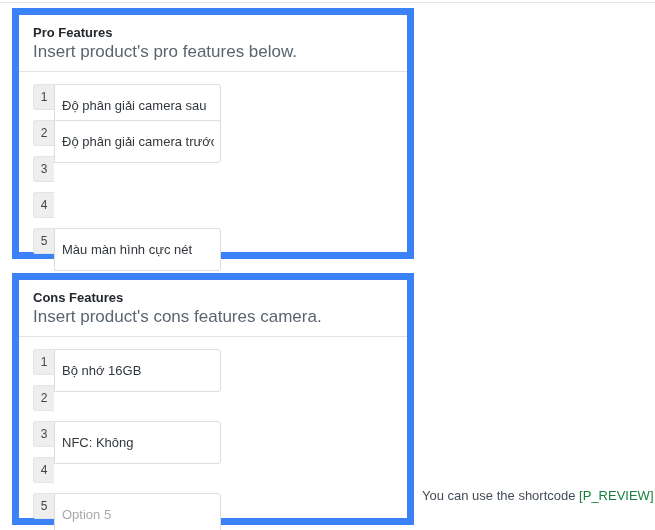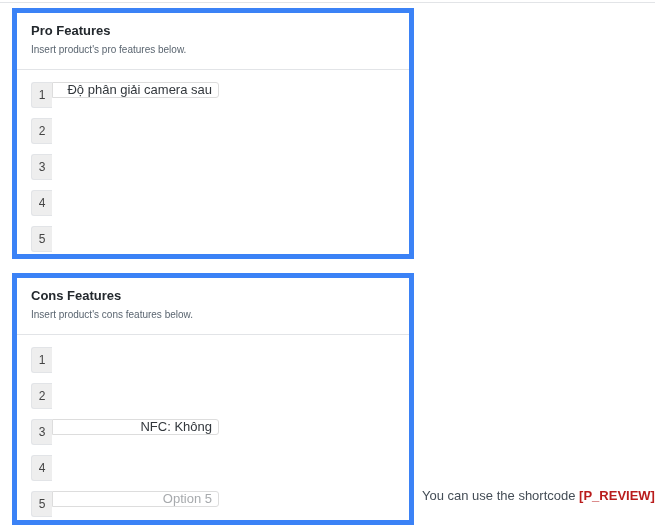--- a/index.html
+++ b/index.html
@@ -26,40 +26,40 @@
     height: 1px;
     background: #e2e4e7;
   }
 
   
   .panel {
     position: absolute;
     left: 12px;
     width: 402px;
     background: #ffffff;
-    border: 5px solid #3b82f6;
+    border: 7px solid #3b82f6;
     box-sizing: border-box;
   }
   .panel-pro  { top: 8px;   height: 251px; }
   .panel-cons { top: 273px; height: 252px; }
 
   .panel-header {
     padding: 10px 14px 11px 14px;
     border-bottom: 1px solid #e2e4e7;
     box-sizing: border-box;
   }
   .panel-title {
     font-size: 13px;
     font-weight: bold;
     color: #23282d;
     line-height: 16px;
     margin: 0 0 2px 0;
   }
   .panel-subtitle {
-    font-size: 10px;
+    font-size: 17px;
     font-weight: normal;
     color: #5a6570;
     line-height: 17px;
     margin: 0;
   }
 
   .panel-body {
     padding: 12px 14px 14px 14px;
     box-sizing: border-box;
   }
@@ -85,93 +85,95 @@
     line-height: 24px;
     text-align: center;
     box-sizing: border-box;
     -webkit-user-select: none;
     user-select: none;
   }
 
   .row-input {
     width: 167px;
     min-width: 167px;
-    height: 16px;
+    height: 43px;
     box-sizing: border-box;
     border: 1px solid #dddddd;
     border-radius: 0 3px 3px 0;
     background: #ffffff;
     padding: 0 6px 0 7px;
     font-family: "Liberation Sans", "DejaVu Sans", sans-serif;
     font-size: 13px;
     color: #32373c;
     line-height: 24px;
     outline: none;
-    text-align: right;
   }
   .row-input::placeholder { color: #a7aaad; opacity: 1; }
   .row-input::-moz-placeholder { color: #a7aaad; opacity: 1; }
 
   
   .shortcode-note {
     position: absolute;
     left: 422px;
     top: 487px;
     font-size: 13px;
     line-height: 18px;
     color: #444d56;
     white-space: nowrap;
   }
-  .shortcode-note b { font-weight: bold; color: #b91c1c; }
+  .shortcode-note b { font-weight: normal; color: #15803d; }
 </style>
 </head>
 <body>
 
 <div class="top-rule"></div>
 
 <div class="panel panel-pro">
   <div class="panel-header">
     <div class="panel-title">Pro Features</div>
     <div class="panel-subtitle">Insert product's pro features below.</div>
   </div>
   <div class="panel-body">
 
     <div class="feature-row">
       <div class="row-index">1</div>
       <input class="row-input" type="text" value="Độ phân giải camera sau" style="">
     </div>
 
     <div class="feature-row">
       <div class="row-index">2</div>
+      <input class="row-input" type="text" value="Độ phân giải camera trước" style="">
     </div>
 
     <div class="feature-row">
       <div class="row-index">3</div>
     </div>
 
     <div class="feature-row">
       <div class="row-index">4</div>
     </div>
 
     <div class="feature-row">
       <div class="row-index">5</div>
+      <input class="row-input" type="text" value="Màu màn hình cực nét" style="">
     </div>
 
   </div>
 </div>
 
 <div class="panel panel-cons">
   <div class="panel-header">
     <div class="panel-title">Cons Features</div>
-    <div class="panel-subtitle">Insert product's cons features below.</div>
+    <div class="panel-subtitle">Insert product's cons features camera.</div>
   </div>
   <div class="panel-body">
 
     <div class="feature-row">
       <div class="row-index">1</div>
+      <input class="row-input" type="text" value="Bộ nhớ 16GB" style="">
     </div>
 
     <div class="feature-row">
       <div class="row-index">2</div>
     </div>
 
     <div class="feature-row">
       <div class="row-index">3</div>
       <input class="row-input" type="text" value="NFC: Không" style="">
     </div>

